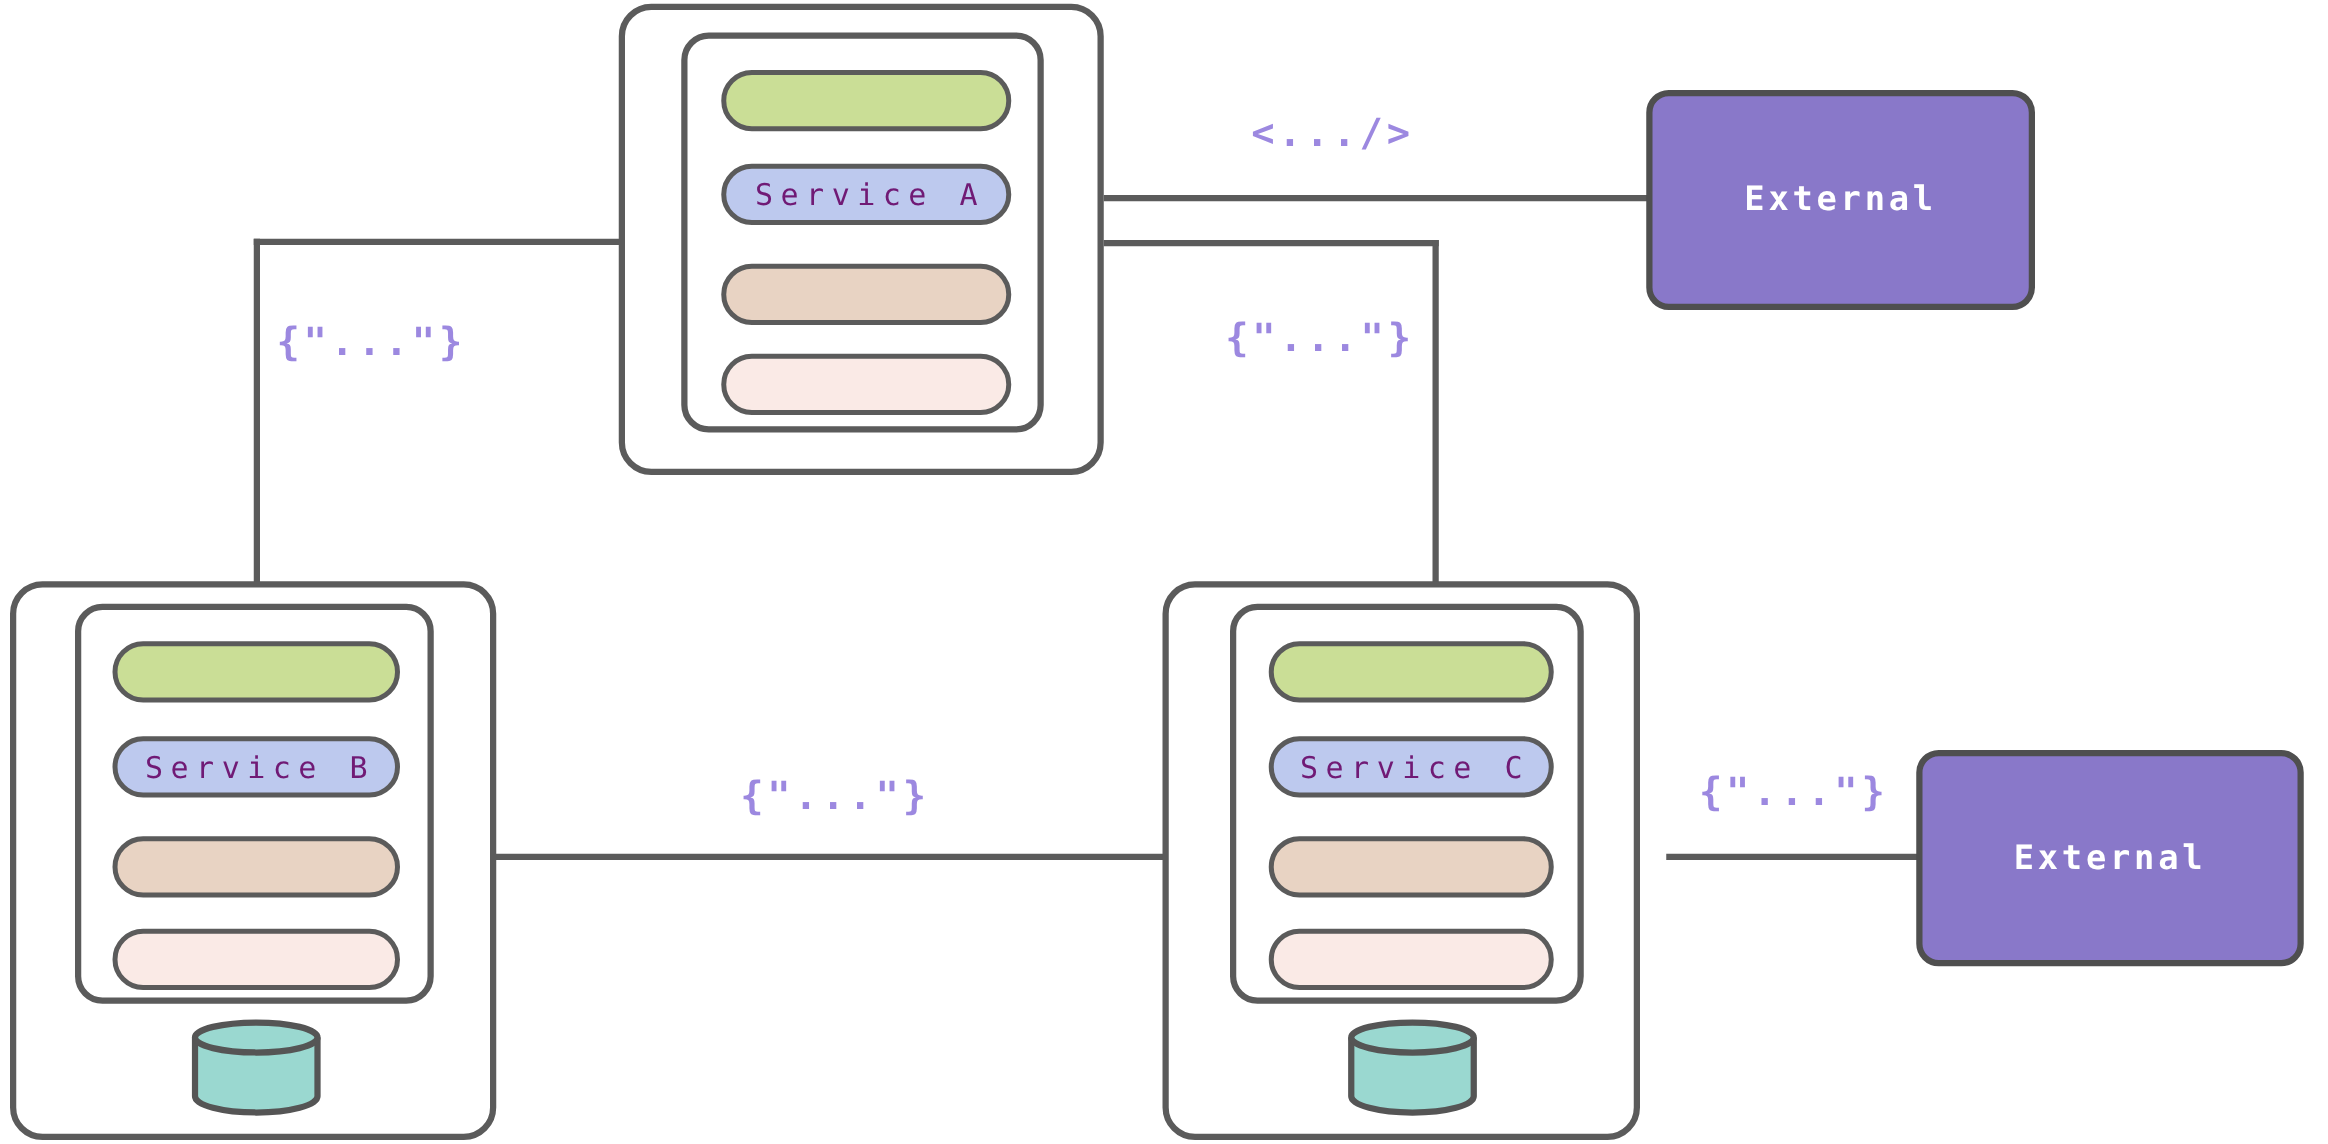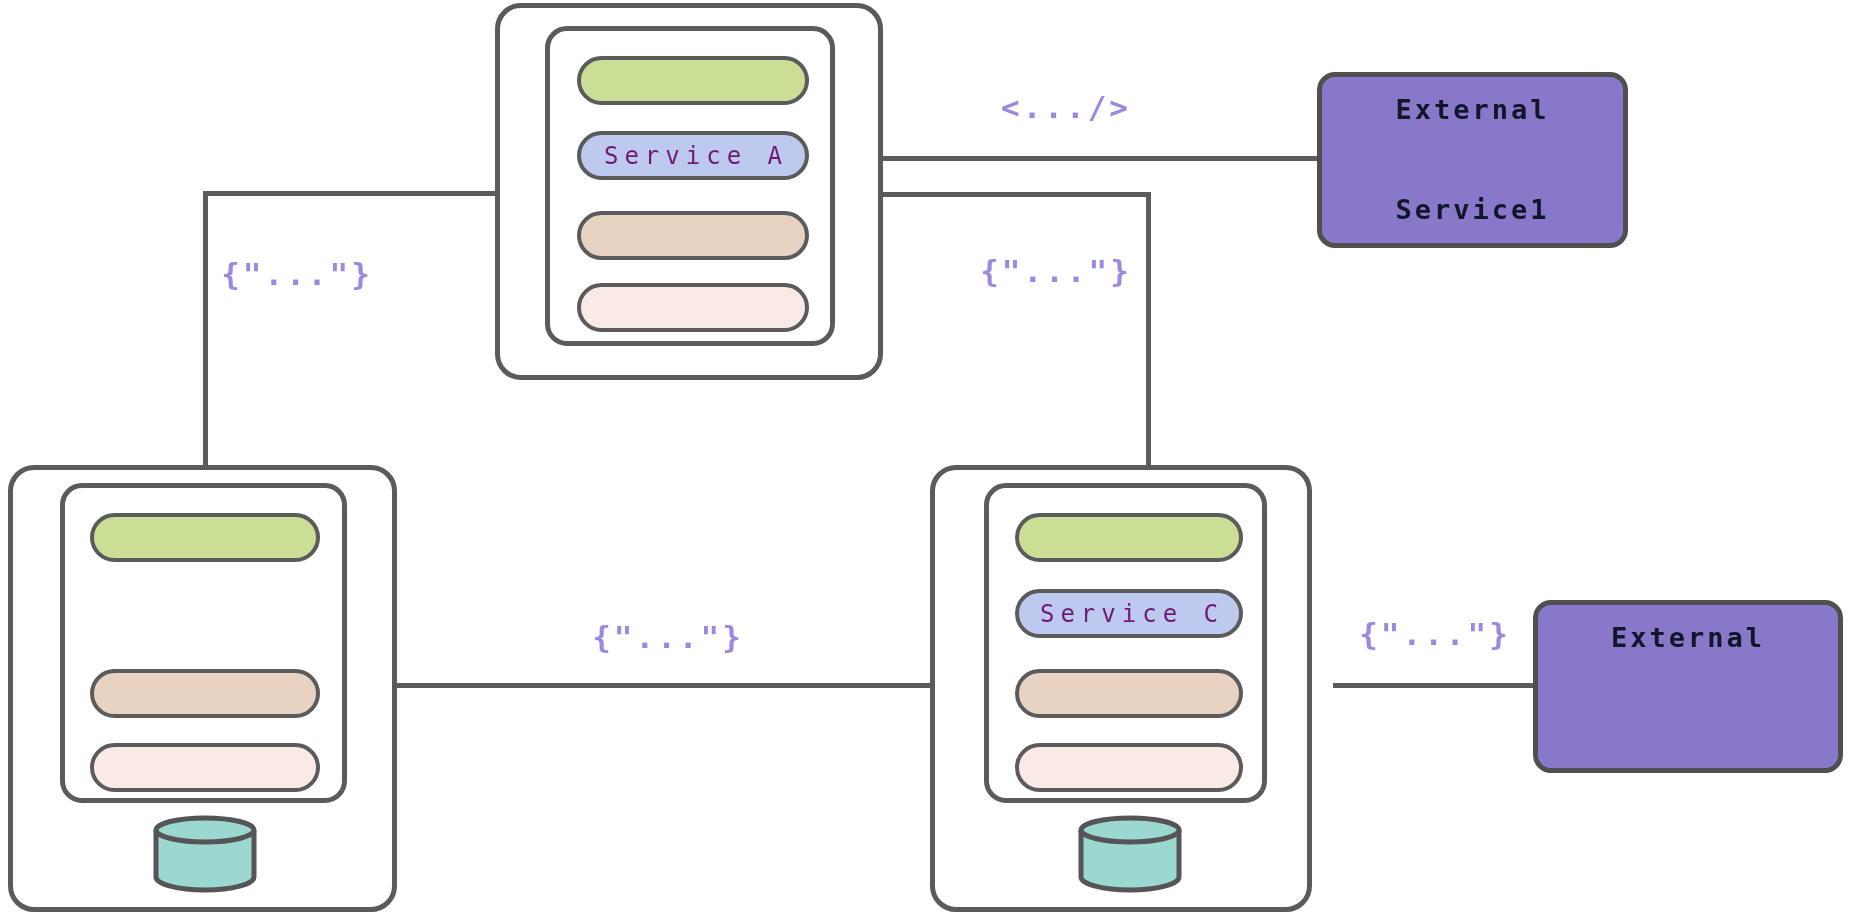--- a/index.html
+++ b/index.html
@@ -63,22 +63,22 @@
   .db{position:absolute;width:104px;height:78px;}
 
   
   .external-node{
     position:absolute;
     background:#8978c9;
     border:5px solid #4f4f4f;
     border-radius:18px;
     box-sizing:border-box;
     display:flex;flex-direction:column;
-    align-items:center;justify-content:space-between;
-    color:#0f172a;
+    align-items:center;justify-content:center;
+    color:#ffffff;
     font-size:27px;
     font-weight:bold;
     letter-spacing:3px;
   }
   .external-node .ext-line{line-height:66px;white-space:nowrap;}
 </style>
 </head>
 <body>
 
 <div class="canvas">
@@ -108,20 +108,23 @@
         <span class="svc-label">Service A</span>
       </div>
       <div class="pill tan" style="left:27px;top:180px;width:232px;"></div>
       <div class="pill pink" style="left:27px;top:252px;width:232px;"></div>
     </div>
   </div>
 
   <div class="service-node" style="left:8px;top:465px;width:389px;height:447px;">
     <div class="service-inner" style="left:47px;top:13px;width:287px;height:320px;">
       <div class="pill green" style="left:25px;top:25px;width:230px;"></div>
+      <div class="pill blue" style="left:25px;top:101px;width:230px;">
+        <span class="svc-label">Service B</span>
+      </div>
       <div class="pill tan" style="left:25px;top:181px;width:230px;"></div>
       <div class="pill pink" style="left:25px;top:255px;width:230px;"></div>
     </div>
     <svg class="db" style="left:140px;top:345px;" viewBox="0 0 104 78">
       <path d="M3 15 v47 a49 13 0 0 0 98 0 v-47" fill="#9ad8d0" stroke="#555555" stroke-width="5" stroke-linejoin="round"></path>
       <ellipse cx="52" cy="15" rx="49" ry="12" fill="#9ad8d0" stroke="#555555" stroke-width="5"></ellipse>
     </svg>
   </div>
 
   <div class="service-node" style="left:930px;top:465px;width:382px;height:447px;">
@@ -134,20 +137,19 @@
       <div class="pill pink" style="left:26px;top:255px;width:228px;"></div>
     </div>
     <svg class="db" style="left:143px;top:345px;" viewBox="0 0 104 78">
       <path d="M3 15 v47 a49 13 0 0 0 98 0 v-47" fill="#9ad8d0" stroke="#555555" stroke-width="5" stroke-linejoin="round"></path>
       <ellipse cx="52" cy="15" rx="49" ry="12" fill="#9ad8d0" stroke="#555555" stroke-width="5"></ellipse>
     </svg>
   </div>
 
   <div class="external-node" style="left:1317px;top:72px;width:311px;height:176px;">
     <div class="ext-line">External</div>
-    <div class="ext-line">Service1</div>
   </div>
 
   <div class="external-node" style="left:1533px;top:600px;width:310px;height:173px;">
     <div class="ext-line">External</div>
   </div>
 
 </div>
 
 </body></html>

